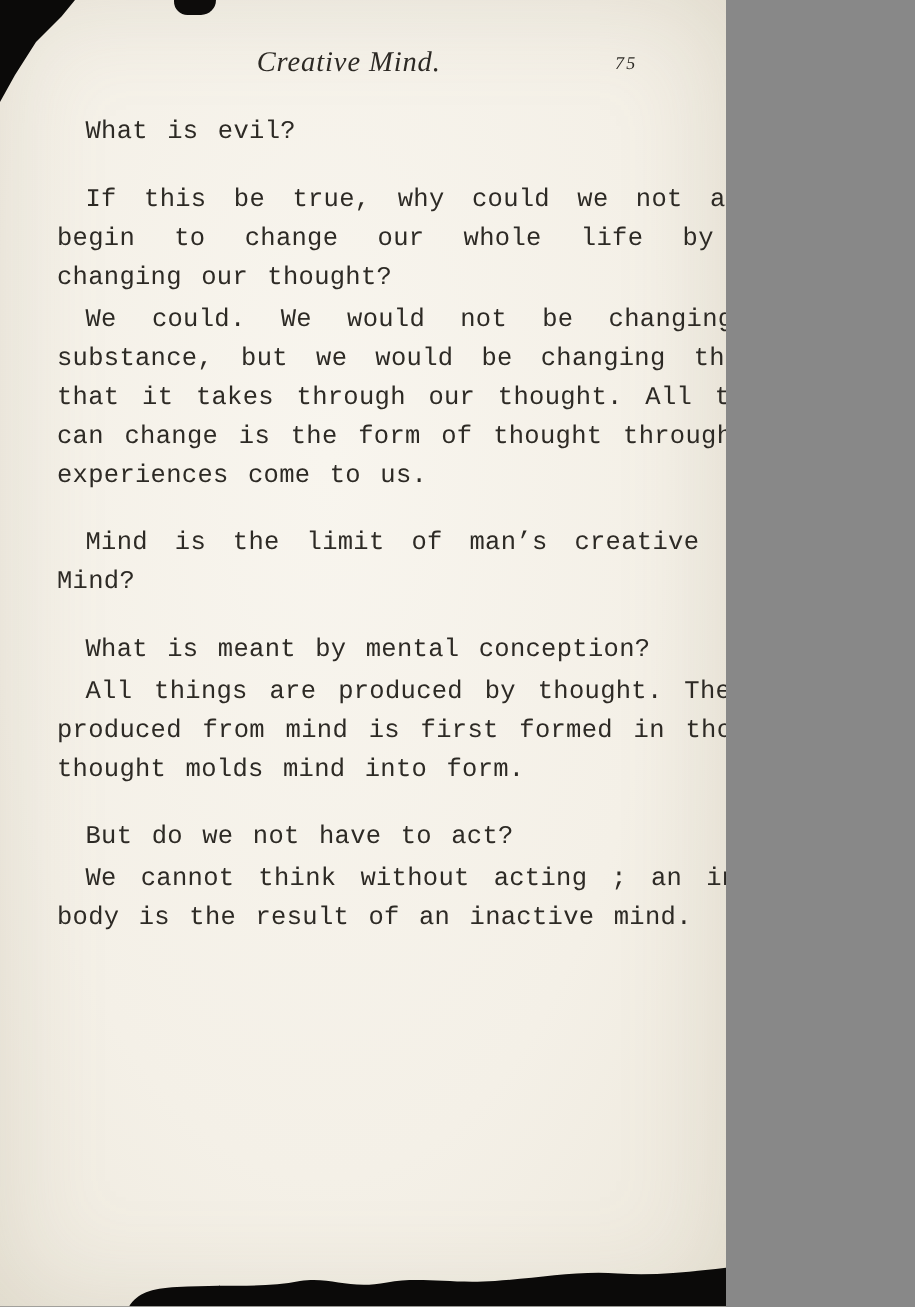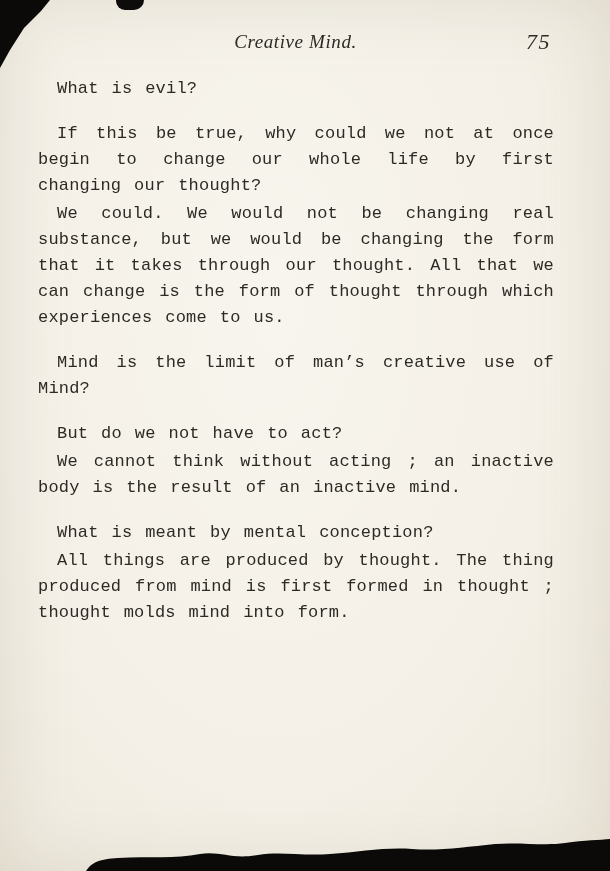--- a/index.html
+++ b/index.html
@@ -2,21 +2,21 @@
 <html><head>
 <meta charset="utf-8">
 <style>
   html, body {
     margin: 0;
     padding: 0;
     background: #888;
   }
   .page {
     position: relative;
-    width: 610px;
+    width: 484px;
     height: 871px;
     overflow: hidden;
     background: radial-gradient(ellipse at 45% 35%, #f8f5ee 0%, #f4f0e7 60%, #ede8dc 100%);
     box-shadow: inset 0 0 70px rgba(160, 150, 125, 0.22);
     font-family: "Liberation Serif", "DejaVu Serif", serif;
     color: #2d2a25;
   }
 
   
   .header {
@@ -30,21 +30,21 @@
     text-align: center;
     font-style: italic;
     font-size: 19px;
     letter-spacing: 0.6px;
     line-height: 24px;
   }
   .page-number {
     position: absolute;
     right: 2px;
     top: 0;
-    font-size: 22px;
+    font-size: 12px;
     letter-spacing: 1.5px;
     line-height: 24px;
     font-style: italic;
   }
 
   
   .content {
     position: absolute;
     top: 76px;
     left: 38px;
@@ -127,26 +127,26 @@
     <div class="qa-block">
       <p class="question">If this be true, why could we not at once begin to change our whole life by first changing our thought?</p>
       <p class="answer">We could. We would not be changing real substance, but we would be changing the form that it takes through our thought. All that we can change is the form of thought through which experiences come to us.</p>
     </div>
 
     <div class="qa-block">
       <p class="question">Mind is the limit of man’s creative use of Mind?</p>
     </div>
 
     <div class="qa-block">
-      <p class="question">But do we not have to act?</p>
-      <p class="answer">We cannot think without acting ; an inactive body is the result of an inactive mind.</p>
+      <p class="question">What is meant by mental conception?</p>
+      <p class="answer">All things are produced by thought. The thing produced from mind is first formed in thought ; thought molds mind into form.</p>
     </div>
 
     <div class="qa-block">
-      <p class="question">What is meant by mental conception?</p>
-      <p class="answer">All things are produced by thought. The thing produced from mind is first formed in thought ; thought molds mind into form.</p>
+      <p class="question">But do we not have to act?</p>
+      <p class="answer">We cannot think without acting ; an inactive body is the result of an inactive mind.</p>
     </div>
 
     <div class="qa-block">
     </div>
 
   </div>
 </div>
 
 </body></html>

